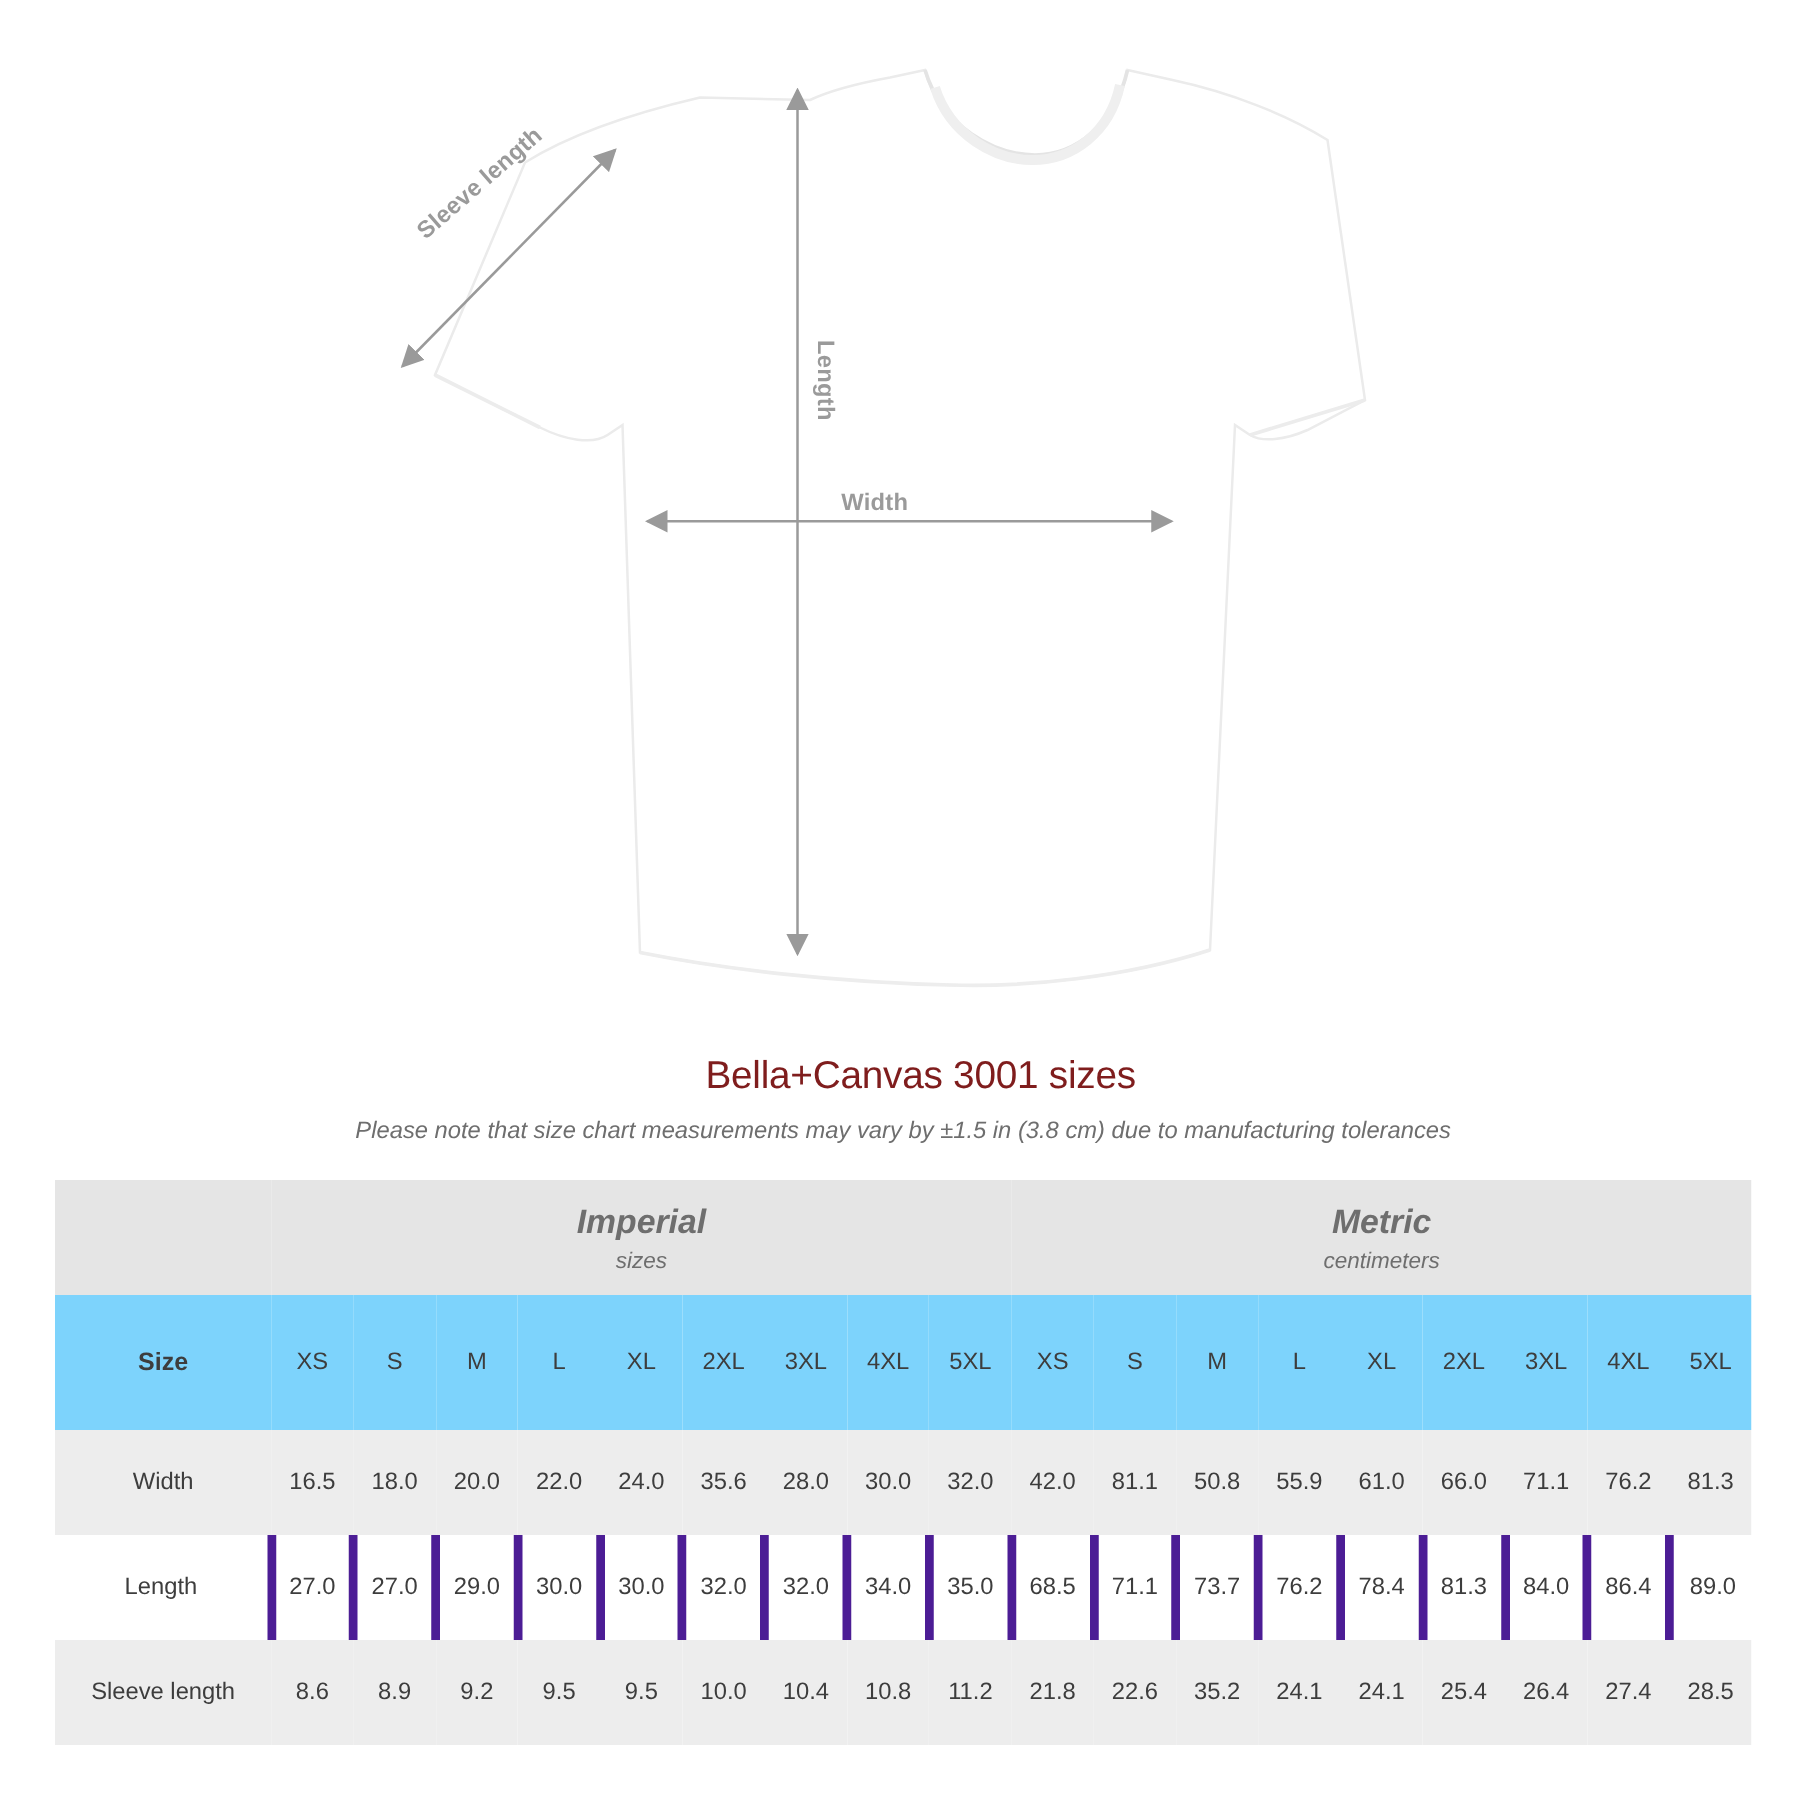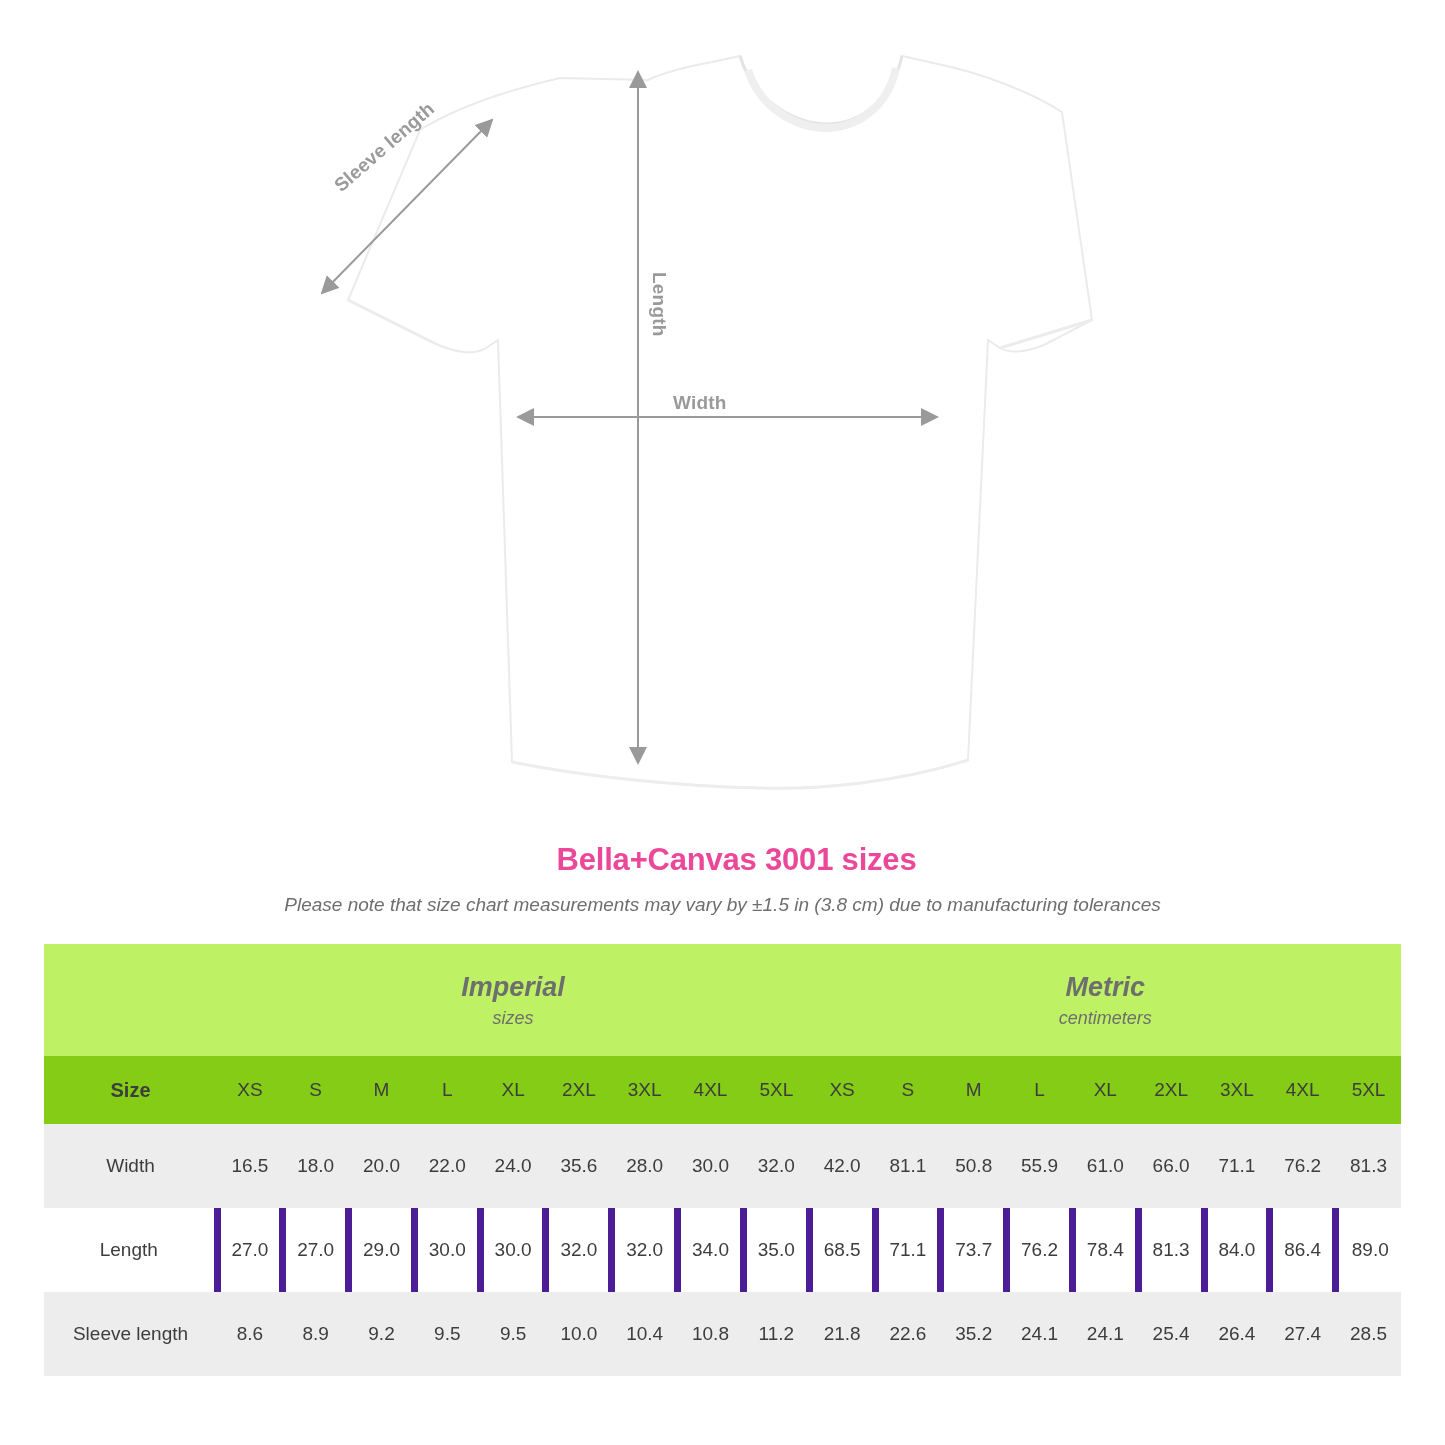--- a/index.html
+++ b/index.html
@@ -60,22 +60,22 @@
     top: 392px;
   }
 
   
   .title-block {
     text-align: center;
     margin-top: 22px;
   }
   .chart-title {
     font-size: 31px;
-    font-weight: bold;
-    color: #ec4899;
+    font-weight: normal;
+    color: #7f1d1d;
     letter-spacing: -0.2px;
     padding-left: 28px;
   }
   .chart-note {
     margin-top: 16px;
     font-size: 19px;
     font-style: italic;
     color: #6e6e6e;
     text-align: center;
   }
@@ -94,42 +94,42 @@
     border: 0;
     text-align: center;
     font-size: 19px;
     color: #3d3d3d;
     font-weight: normal;
     padding: 0;
   }
 
   
   .unit-row td {
-    height: 112px;
-    background: #bef264;
+    height: 92px;
+    background: #e5e5e5;
     vertical-align: middle;
   }
   .unit-main {
     font-size: 27px;
     font-style: italic;
     font-weight: bold;
     color: #6e6e6e;
     line-height: 1.25;
   }
   .unit-sub {
     font-size: 18px;
     font-style: italic;
     color: #6e6e6e;
     margin-top: 4px;
   }
 
   
   .size-row td {
-    height: 68px;
-    background: #84cc16;
+    height: 108px;
+    background: #7dd3fc;
     vertical-align: middle;
     font-weight: bold;
     font-size: 20px;
     color: #3d3d3d;
   }
   .size-row td.rowhead {
     font-weight: bold;
     font-size: 20px;
   }
 

